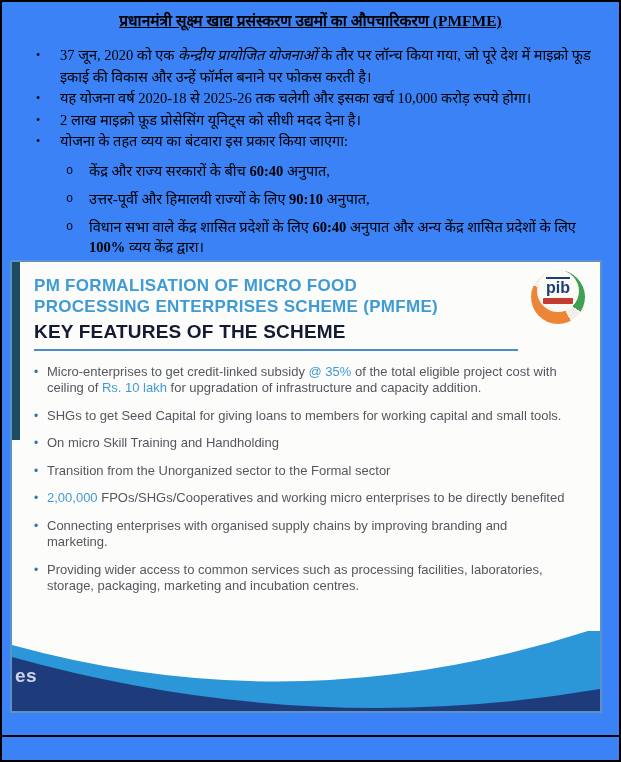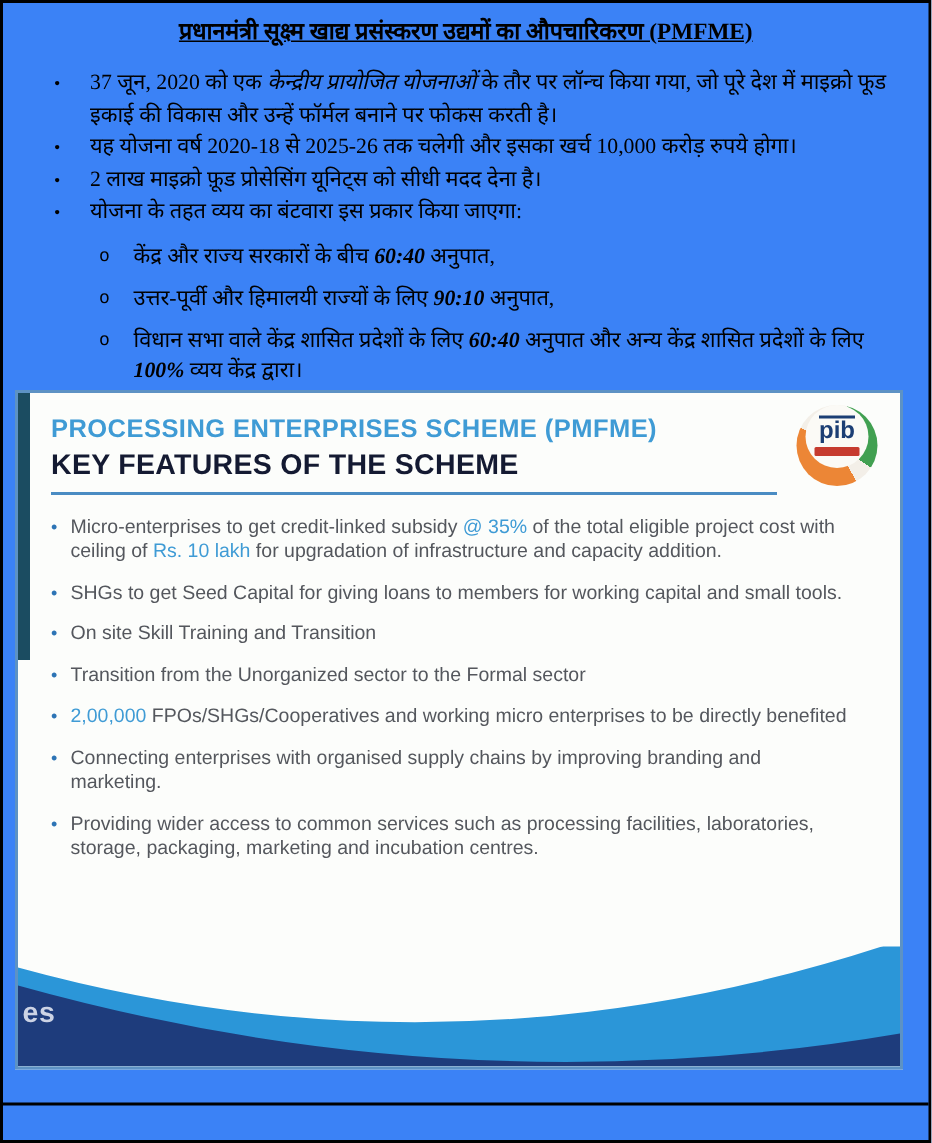--- a/index.html
+++ b/index.html
@@ -11,21 +11,21 @@
   
   .doc-title{text-align:center;font-family:"Liberation Serif","DejaVu Serif",serif;
     font-weight:bold;font-size:15.5px;color:#000;padding-top:7px;}
   .doc-title span{text-decoration:underline;}
   .hlist{margin-top:14px;font-family:"Liberation Serif","DejaVu Serif",serif;font-size:14.5px;color:#000;}
   .hrow{display:flex;margin-left:34px;line-height:21.5px;padding-right:8px;}
   .hrow .mk{flex:0 0 24px;font-size:12px;}
   .hrow .btext{flex:1;}
   .sub{margin-left:64px;margin-top:8px;line-height:20px;}
   .sub .mk{flex:0 0 23px;font-size:12px;font-family:"Liberation Mono","DejaVu Sans Mono",monospace;}
-  .bold{font-weight:bold;font-style:italic;}
+  .bold{font-weight:bold;}
   .ital{font-style:italic;}
 
   
   .info{box-sizing:border-box;position:relative;margin:3px 0 0 8px;width:592px;height:453px;
     background:#fcfdfb;border:2px solid #5d92c4;overflow:hidden;}
   .strip{position:absolute;left:0;top:0;width:8px;height:178px;background:#1b4c61;}
   .info-head{padding:13px 70px 0 22px;}
   .t1{font-size:17px;font-weight:bold;color:#3f9bd5;letter-spacing:.3px;line-height:21px;}
   .subtitle{font-size:19px;font-weight:bold;color:#141a32;margin-top:4px;letter-spacing:.2px;}
   .rule{width:484px;height:2px;background:#4a8cc3;margin-top:6px;}
@@ -95,37 +95,38 @@
       <div class="strip"></div>
 
       <div class="pib">
         <div class="pib-core">
           <div class="pib-text">pib</div>
           <div class="pib-banner"></div>
         </div>
       </div>
 
       <div class="info-head">
+        <div class="t1">PM FORMALISATION OF MICRO FOOD</div>
         <div class="t1">PROCESSING ENTERPRISES SCHEME (PMFME)</div>
         <div class="subtitle">KEY FEATURES OF THE SCHEME</div>
         <div class="rule"></div>
       </div>
 
       <div class="features">
         <div class="feat">
           <span class="fdot">•</span>
           <span><span>Micro-enterprises to get credit-linked subsidy </span><span class="hl">@ 35%</span><span> of the total eligible project cost with ceiling of </span><span class="hl">Rs. 10 lakh</span><span> for upgradation of infrastructure and capacity addition.</span></span>
         </div>
         <div class="feat">
           <span class="fdot">•</span>
           <span>SHGs to get Seed Capital for giving loans to members for working capital and small tools.</span>
         </div>
         <div class="feat">
           <span class="fdot">•</span>
-          <span>On site Skill Training and Transition</span>
+          <span>On micro Skill Training and Handholding</span>
         </div>
         <div class="feat">
           <span class="fdot">•</span>
           <span>Transition from the Unorganized sector to the Formal sector</span>
         </div>
         <div class="feat">
           <span class="fdot">•</span>
           <span><span class="hl">2,00,000</span><span> FPOs/SHGs/Cooperatives and working micro enterprises to be directly benefited</span></span>
         </div>
         <div class="feat">

